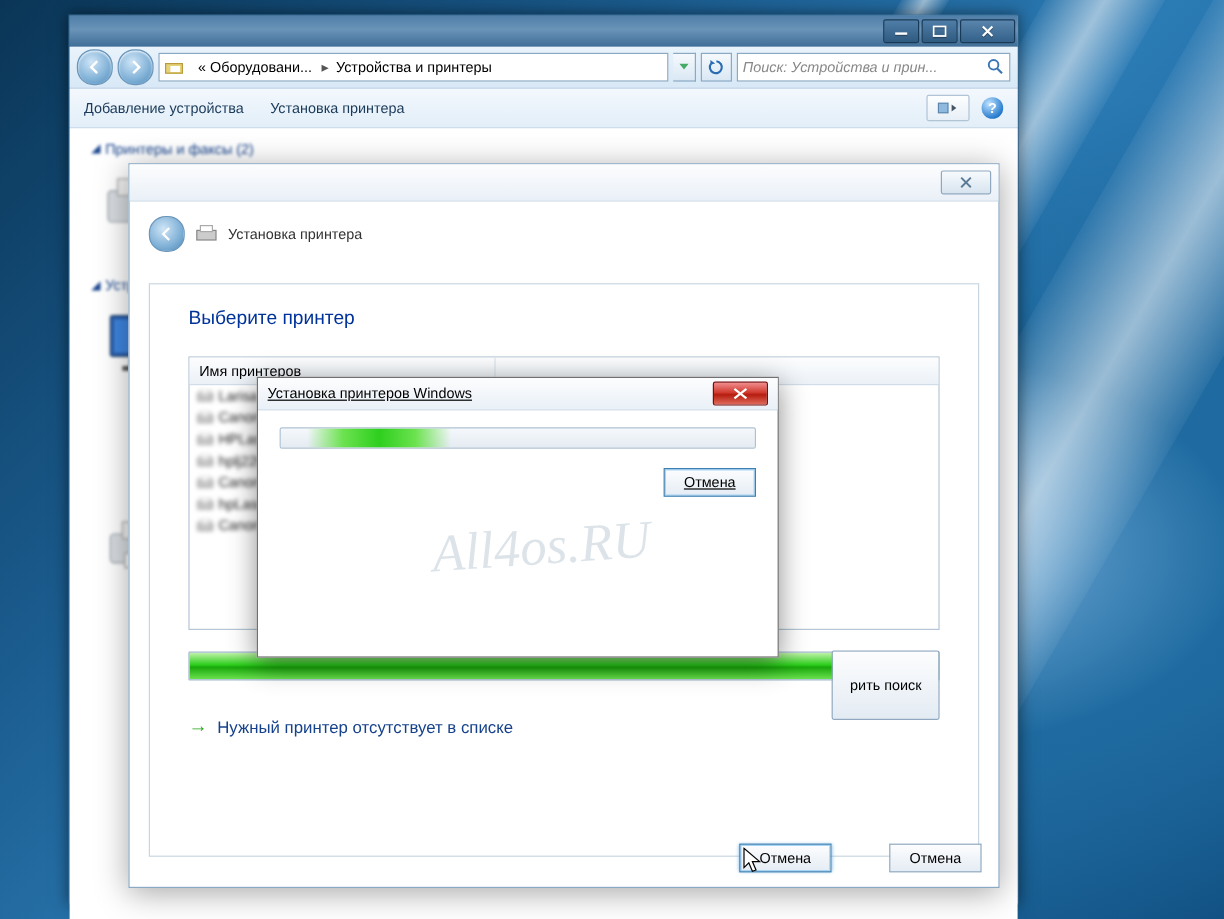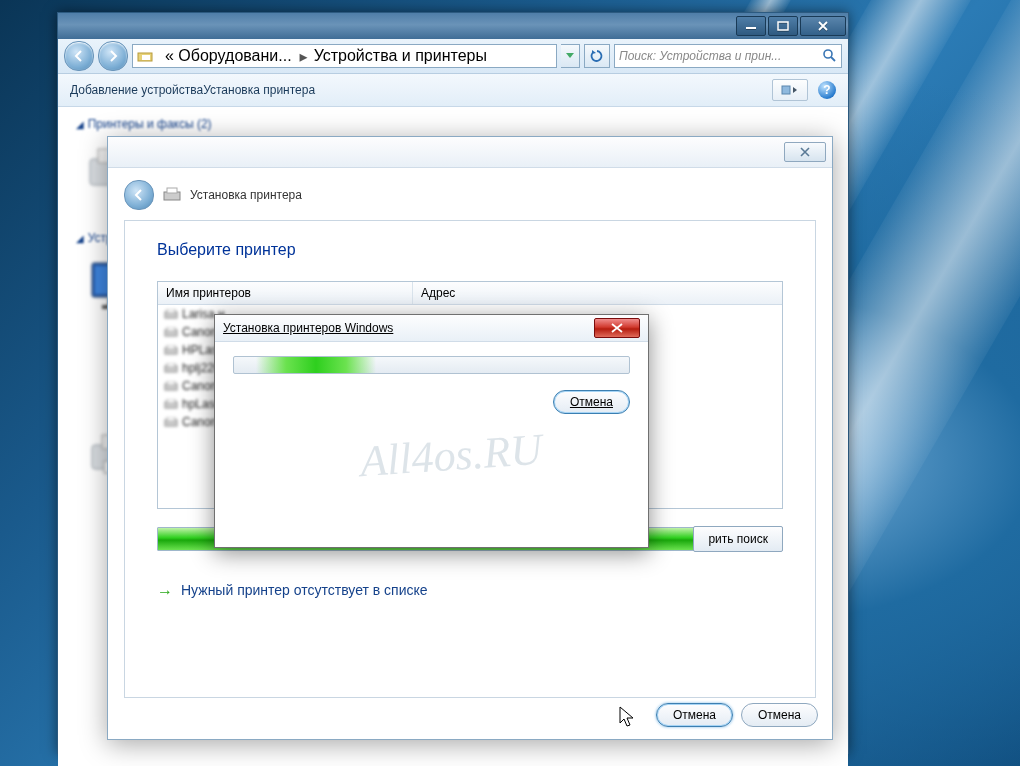--- a/index.html
+++ b/index.html
@@ -16,62 +16,62 @@
   
   .win{position:absolute;border:1px solid #2c5a80;box-shadow:0 0 12px rgba(0,0,0,.5);}
   .explorer{left:57px;top:12px;width:790px;height:740px;background:linear-gradient(#cde4f6,#e9f3fb 6%,#e9f3fb);}
   .titlebar{height:26px;background:linear-gradient(#4f7ea8,#6a93b8 45%,#3f6d96);display:flex;justify-content:flex-end;align-items:center;padding:0 2px;}
   .winbtn{width:28px;height:18px;margin-left:2px;border:1px solid #193a56;border-radius:2px;background:linear-gradient(#4f7ea8,#2f5a80);display:flex;align-items:center;justify-content:center;cursor:pointer;}
   .winbtn.close{width:44px;background:linear-gradient(#5a85ac,#33618a);}
   .winbtn svg{display:block;filter:drop-shadow(0 1px 0 rgba(0,0,0,.3));}
   .navrow{height:34px;display:flex;align-items:center;padding:0 6px;background:linear-gradient(#e9f3fb,#d8e8f6);border-bottom:1px solid #b7cde1;gap:4px;}
   .navbtn{width:28px;height:28px;border-radius:14px;background:radial-gradient(circle at 40% 35%, #cfe5f7, #7fb0d6 60%, #4f88b5 100%);border:1px solid #6b96bb;display:flex;align-items:center;justify-content:center;box-shadow:inset 0 1px 2px #fff;}
   .navbtn svg{display:block;}
-  .addrbar{flex:1;height:22px;border:1px solid #8aa9c3;background:#fff;display:flex;align-items:center;font-size:16px;overflow:hidden;}
+  .addrbar{flex:1;height:22px;border:1px solid #8aa9c3;background:#fff;display:flex;align-items:center;font-size:12px;overflow:hidden;}
   .addrbar .seg{padding:0 6px 0 4px;display:flex;align-items:center;height:100%;white-space:nowrap;}
   .addrbar .arr{color:#555;padding:0 2px;}
   .chevbtn{width:18px;height:22px;border:1px solid #8aa9c3;border-left:none;background:linear-gradient(#f5f9fc,#dae8f4);display:flex;align-items:center;justify-content:center;}
   .refresh{width:24px;height:22px;border:1px solid #8aa9c3;background:linear-gradient(#f5f9fc,#dae8f4);display:flex;align-items:center;justify-content:center;}
   .searchbox{width:218px;height:22px;border:1px solid #8aa9c3;background:#fff;display:flex;align-items:center;padding:0 4px;color:#888;font-style:italic;position:relative;}
   .searchbox svg{position:absolute;right:4px;top:3px;}
-  .toolbar{height:32px;background:linear-gradient(#f3f8fd,#e2eef8);border-bottom:1px solid #c7d8e8;display:flex;align-items:center;padding:0 12px;color:#1a3a5a;}
+  .toolbar{height:32px;background:linear-gradient(#f3f8fd,#e2eef8);border-bottom:1px solid #c7d8e8;display:flex;align-items:center;padding:0 12px;gap:22px;color:#1a3a5a;}
   .toolbar .right{margin-left:auto;display:flex;align-items:center;gap:10px;}
   .viewbtn{width:34px;height:20px;border:1px solid #b0c4d6;background:linear-gradient(#fdfefe,#e7eff7);border-radius:2px;display:flex;align-items:center;justify-content:center;}
   .helpbtn{width:18px;height:18px;border-radius:9px;background:radial-gradient(circle at 35% 30%,#bfe3ff,#2a7dcf 70%,#0d4c96);color:#fff;font-weight:bold;display:flex;align-items:center;justify-content:center;font-size:12px;}
   .content{position:relative;background:#fff;height:calc(100% - 26px - 34px - 32px);padding:10px 18px;}
   .section-head{color:#15428b;font-size:12px;display:flex;align-items:center;gap:4px;margin-bottom:10px;filter:blur(1.2px);}
   .section-head .tri{font-size:10px;color:#15428b;}
   .devimg{margin:14px 0 24px 10px;filter:blur(1.5px);}
   .faximg{width:60px;height:46px;}
   .monimg{width:60px;height:52px;}
   .printerimg{width:60px;height:46px;}
 
   
   .wizard{position:absolute;left:107px;top:136px;width:724px;height:602px;background:#fff;border:1px solid #8aa9c3;box-shadow:0 4px 25px rgba(0,0,0,.35);}
   .wiz-title{height:30px;background:linear-gradient(#fdfdfe,#e9f0f7);border-bottom:1px solid #d0dce8;display:flex;justify-content:flex-end;align-items:center;padding:0 6px;}
   .wiz-close{width:40px;height:18px;border:1px solid #8fa8bf;border-radius:2px;background:linear-gradient(#f7fafd,#d7e4ef);display:flex;align-items:center;justify-content:center;}
   .wiz-head{display:flex;align-items:center;gap:8px;padding:12px 16px 10px;}
   .backbtn{width:28px;height:28px;border-radius:14px;background:radial-gradient(circle at 40% 35%, #cfe5f7, #7fb0d6 60%, #4f88b5 100%);border:1px solid #6b96bb;display:flex;align-items:center;justify-content:center;}
   .wiz-head .hlabel{color:#333;font-size:12px;}
   .printer-ico{width:20px;height:16px;}
-  .wiz-body{border:1px solid #c9d6e2;margin:0 16px;padding:20px 32px 16px;height:478px;position:relative;box-sizing:border-box;}
+  .wiz-body{border:1px solid #c9d6e2;margin:16px 16px;padding:20px 32px 16px;height:478px;position:relative;box-sizing:border-box;}
   .wiz-h1{color:#003399;font-size:16px;margin:0 0 22px;font-weight:normal;}
   .listview{border:1px solid #b4c6d6;height:226px;background:#fff;position:relative;}
   .lv-head{height:22px;background:linear-gradient(#fdfdfe,#ebf1f7);border-bottom:1px solid #d0dce8;display:flex;}
   .lv-col1{width:246px;border-right:1px solid #d9e3ec;padding-left:8px;display:flex;align-items:center;}
   .lv-col2{flex:1;padding-left:8px;display:flex;align-items:center;}
   .lv-row{height:18px;display:flex;align-items:center;padding-left:6px;gap:4px;color:#222;}
   .lv-row.blur{filter:blur(1.8px);}
   .prico{width:14px;height:11px;}
   .searchbar{margin-top:18px;height:22px;border:1px solid #9fb7cb;background:linear-gradient(#c0f2a8,#2ecf1e 45%,#1aa80c 55%,#6be24f);border-radius:1px;position:relative;filter:blur(0.6px);}
-  .rescan{position:absolute;right:0;top:-1px;height:24px;padding:0 14px;border:1px solid #8fa8bf;background:linear-gradient(#fdfdfe,#e3ebf3);border-radius:2px;display:flex;align-items:center;}
+  .rescan{position:absolute;right:0;top:-1px;height:24px;padding:16px 14px;border:1px solid #8fa8bf;background:linear-gradient(#fdfdfe,#e3ebf3);border-radius:2px;display:flex;align-items:center;}
   .missing{margin-top:30px;display:flex;align-items:center;gap:8px;color:#15428b;font-size:14px;}
   .missing .arrg{color:#2aa81a;font-weight:bold;font-size:16px;}
   .wiz-foot{position:absolute;right:14px;bottom:12px;display:flex;gap:8px;}
-  .btn{height:22px;padding:0 16px;border:1px solid #8fa8bf;background:linear-gradient(#fdfdfe,#e4ecf4);border-radius:12px;display:flex;align-items:center;cursor:pointer;}
+  .btn{height:22px;padding:0 16px;border:1px solid #8fa8bf;background:linear-gradient(#fdfdfe,#e4ecf4);border-radius:0;display:flex;align-items:center;cursor:pointer;margin-left:40px;}
   .btn.primary{border:1px solid #3c7fb1;box-shadow:0 0 0 1px #a6d4f5 inset, 0 0 3px #7ab8e6;}
   .btn.primary:before{content:"";}
 
   
   .progress{position:absolute;left:214px;top:314px;width:433px;height:232px;background:#fff;border:1px solid #707070;box-shadow:0 5px 22px rgba(0,0,0,.45);text-decoration:underline;}
   .prog-title{height:26px;background:linear-gradient(#fdfdfe,#e9f0f7);border-bottom:1px solid #d0dce8;display:flex;align-items:center;padding:0 8px;}
   .prog-title .t{flex:1;}
   .prog-close{width:44px;height:18px;border:1px solid #7a0c0c;border-radius:2px;background:linear-gradient(#f08d8d,#d13a2f 45%,#b51d10 55%,#e06a5a);display:flex;align-items:center;justify-content:center;}
   .prog-body{padding:14px 18px;}
   .prog-h{color:#003399;font-size:15px;line-height:1.35;margin:0 0 14px;font-weight:normal;}
@@ -220,21 +220,20 @@
           <rect x="2" y="5" width="16" height="8" fill="#ccc" stroke="#888"></rect>
           <rect x="5" y="1" width="10" height="5" fill="#fff" stroke="#aaa"></rect>
         </svg>
       <span class="hlabel">Установка принтера</span>
     </div>
     <div class="wiz-body">
       <h2 class="wiz-h1">Выберите принтер</h2>
       <div class="listview">
         <div class="lv-head">
           <div class="lv-col1">Имя принтеров</div>
-          <div class="lv-col2">Адрес</div>
         </div>
         <div id="lvrows">
             <div class="lv-row blur">
               <svg class="prico" width="14" height="11">
                 <rect x="1" y="3" width="12" height="6" fill="#ccc" stroke="#888"></rect>
                 <rect x="3" y="0" width="8" height="4" fill="#fff" stroke="#aaa"></rect>
               </svg>
               <span>Larisa н</span>
             </div>
             <div class="lv-row blur">

